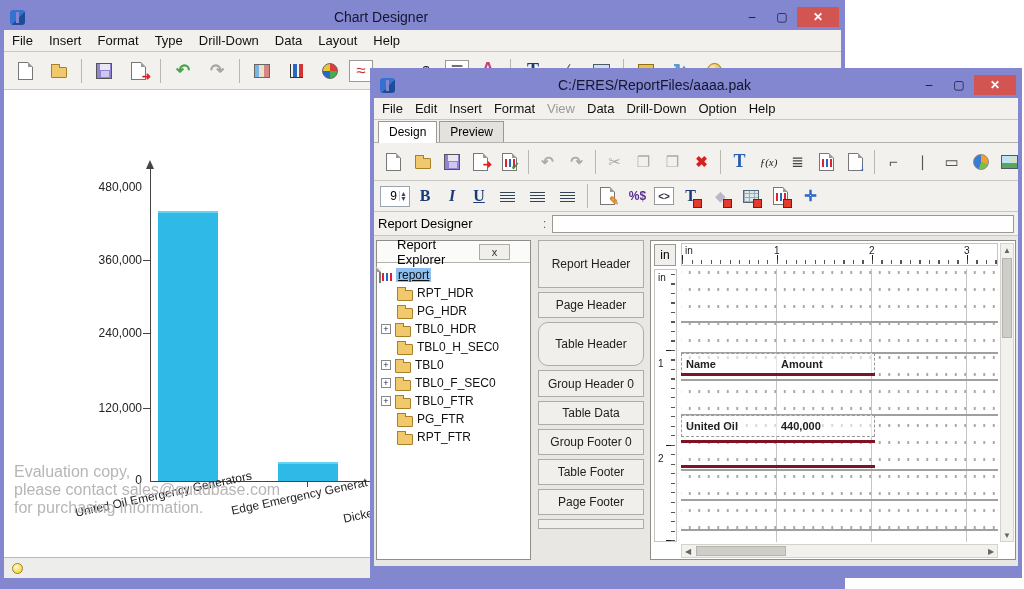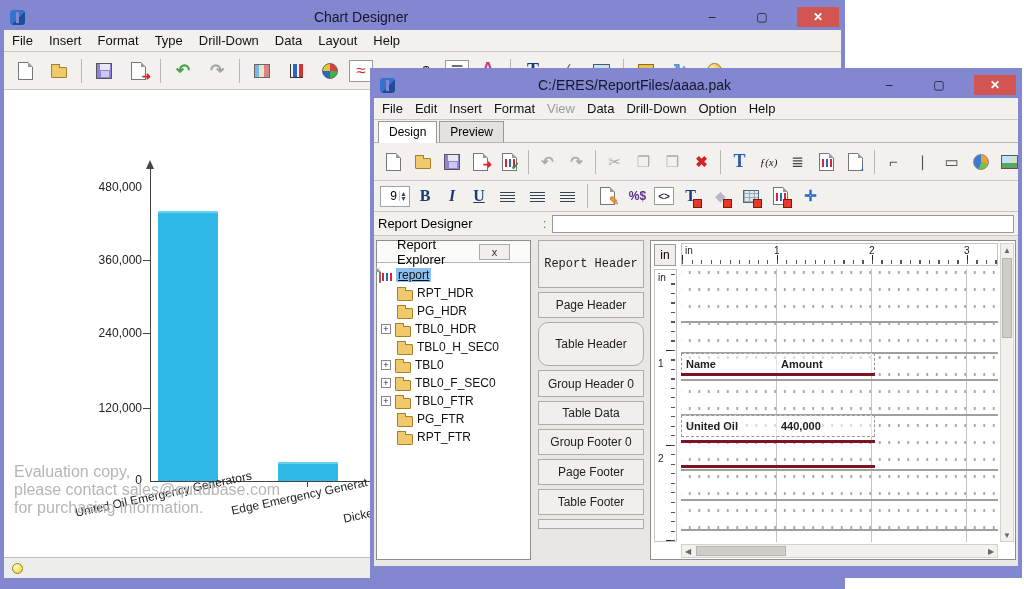--- a/index.html
+++ b/index.html
@@ -5,21 +5,21 @@
   :root{
     --purple:#8287cf; --red:#d25552; --face:#f2f1ee; --line:#c9c7c2;
     --navy:#1a3a7a; --maroon:#7c1425; --bar:#2eb9e6;
   }
   *{margin:0;padding:0;box-sizing:border-box;font-family:"Liberation Sans",sans-serif;}
   html,body{width:1024px;height:589px;overflow:hidden;background:#ffffff;}
   .stage{position:relative;width:1024px;height:589px;background:#fff;}
 
   
   .window{position:absolute;border:4px solid var(--purple);background:var(--face);display:flex;flex-direction:column;}
-  .titlebar{height:26px;background:var(--purple);display:flex;align-items:center;padding:0 2px 0 6px;flex:0 0 auto;gap:20px;}
+  .titlebar{height:26px;background:var(--purple);display:flex;align-items:center;padding:0 2px 0 6px;flex:0 0 auto;}
   .title{flex:1;text-align:center;font-size:14px;color:#15152e;}
   .appicon{width:15px;height:15px;border-radius:3px;background:linear-gradient(135deg,#3572cf 0 55%,#1d4d9a 55%);position:relative;flex:0 0 auto;}
   .appicon::after{content:"";position:absolute;left:6px;top:2px;width:3px;height:11px;background:var(--purple);}
   .winbtn{width:30px;height:20px;display:flex;align-items:center;justify-content:center;font-size:12px;color:#15152e;}
   .winbtn.close{background:var(--red);color:#fff;width:42px;font-weight:bold;}
   .menubar{height:22px;background:var(--face);display:flex;align-items:center;gap:16px;padding:0 8px;border-bottom:1px solid var(--line);font-size:13px;flex:0 0 auto;}
   .menubar span{color:#111;}
   .menubar span.muted{color:#9a9a9a;}
   .toolbar{background:var(--face);display:flex;align-items:center;gap:4px;padding:0 6px;border-bottom:1px solid var(--line);flex:0 0 auto;}
   .sep{width:1px;height:24px;background:#b9b7b2;margin:0 3px;flex:0 0 auto;}
@@ -410,28 +410,28 @@
             </div>
           <div class="trow">
               <span class="indent"></span>
               <span class="tfold folder-ic"></span>
               <span>RPT_FTR</span>
             </div>
         </div>
       </div>
 
       <div class="sections">
-        <div class="secbtn" style="height:48px;font-family:Liberation Mono, monospace;">Report Header</div>
+        <div class="secbtn" style="height:48px;">Report Header</div>
         <div class="secbtn" style="height:26px;">Page Header</div>
         <div class="secbtn" style="height:44px;border-radius:10px;">Table Header</div>
         <div class="secbtn" style="height:27px;">Group Header 0</div>
         <div class="secbtn" style="height:24px;">Table Data</div>
         <div class="secbtn" style="height:26px;">Group Footer 0</div>
+        <div class="secbtn" style="height:26px;">Table Footer</div>
         <div class="secbtn" style="height:26px;">Page Footer</div>
-        <div class="secbtn" style="height:26px;">Table Footer</div>
         <div class="secbtn" style="height:10px;"></div>
       </div>
 
       <div class="gridwrap">
         <div class="cornerbtn">in</div>
         <div class="hruler">
           <span class="hr-num" style="left:3px;">in</span>
           <span class="hr-num" style="left:92px;">1</span>
           <span class="hr-num" style="left:187px;">2</span>
           <span class="hr-num" style="left:282px;">3</span>

